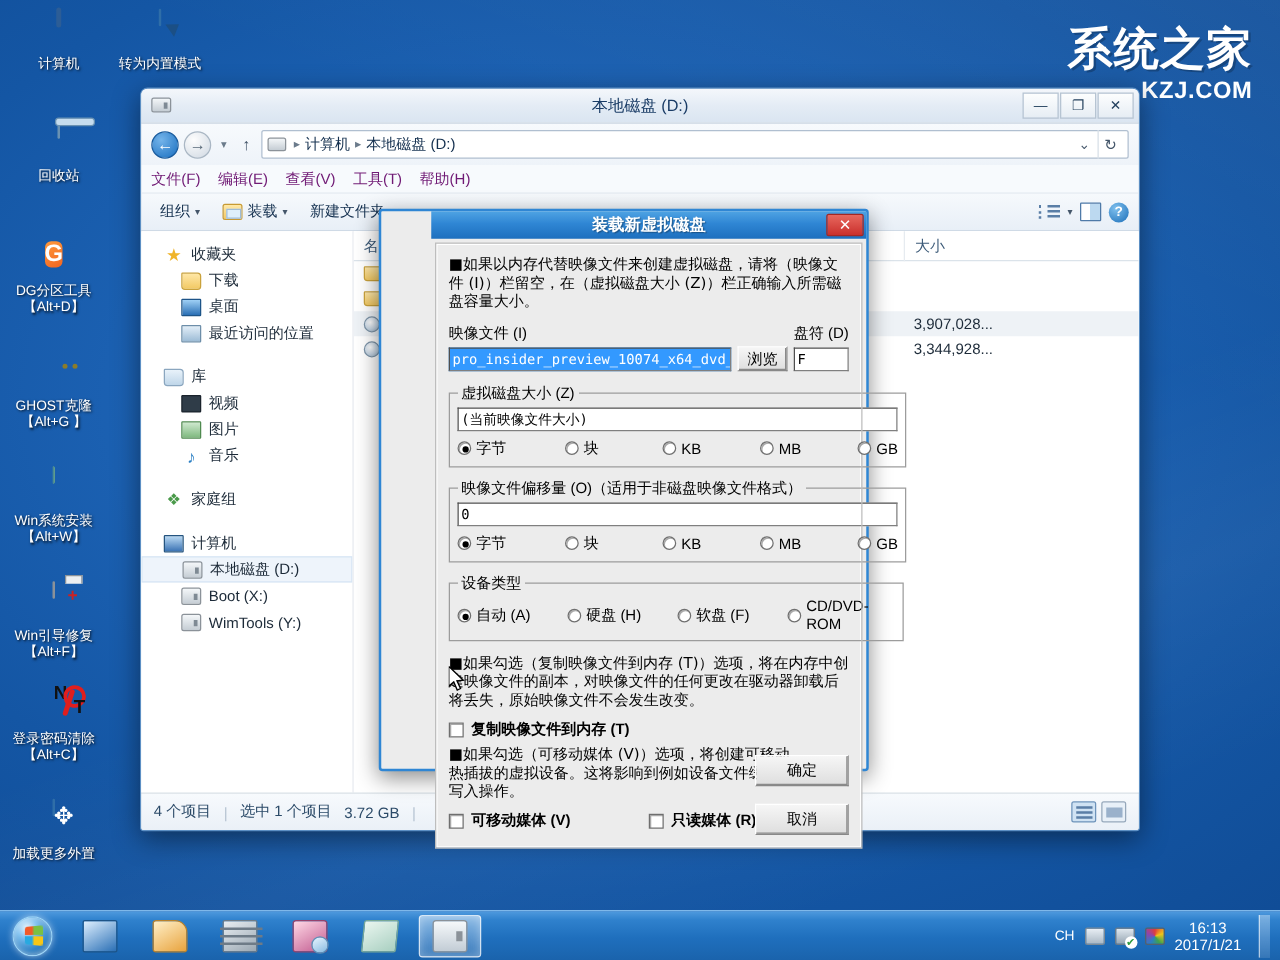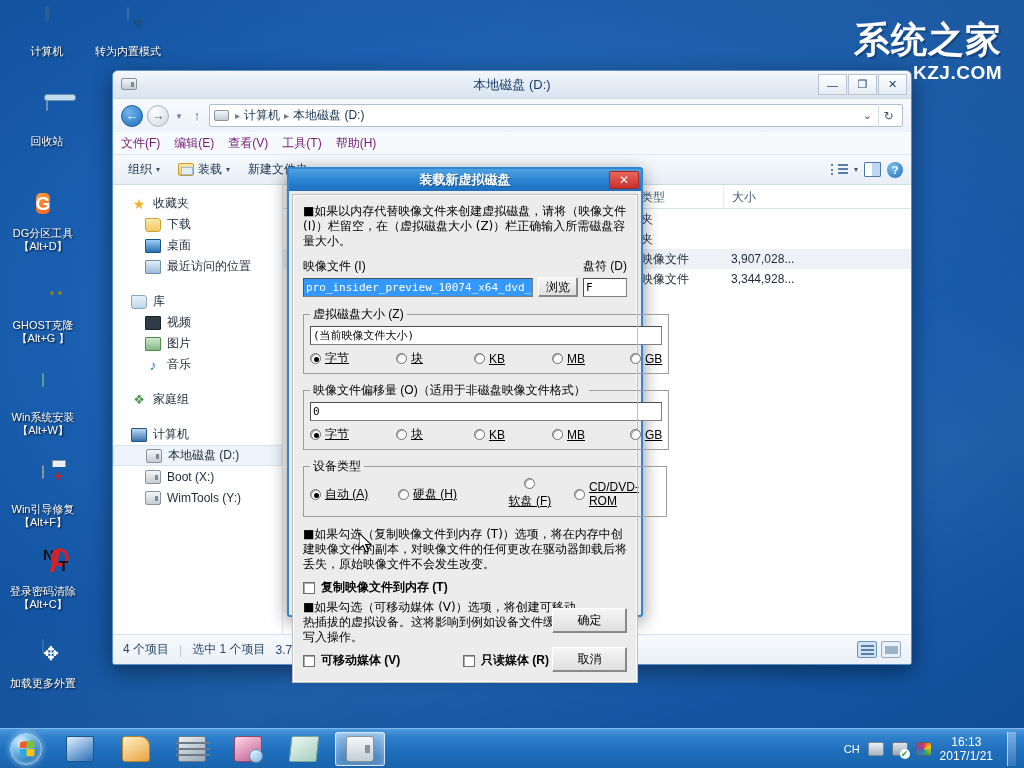--- a/index.html
+++ b/index.html
@@ -385,28 +385,28 @@
     content:""; position:absolute; left:3px; top:3px; width:13px; height:2px;
     background:#5a7ea6; box-shadow: 0 4px 0 #5a7ea6, 0 8px 0 #5a7ea6;
   }
   .sb-vbtn.tiles::after{
     content:""; left:3px; top:4px; width:13px; height:8px;
     background:#5a7ea6; box-shadow:none; opacity:.55;
   }
 
   
   #dialog {
-    position: absolute; left: 287px; top: 167px;
-    width: 356px; height: 450px;
+    position: absolute; left: 303px; top: 167px;
+    width: 392px; height: 450px;
     background: #ececec;
     border: 2px solid #2f86d4;
     border-radius: 3px;
     box-shadow: 0 5px 18px rgba(0,0,0,0.45);
     display: flex; flex-direction: column;
-    font-size: 12px; color: #000;
+    font-size: 12px; color: #000; padding-left: 40px;
   }
   #dlg-title {
     height: 22px; flex: none; position: relative;
     background: linear-gradient(180deg,#4fa3e3 0%, #2f86d4 45%, #1d6fbe 100%);
     display: flex; align-items: center; justify-content: center;
   }
   #dlg-title .t {
     color: #fff; font-size: 13px; font-weight: bold;
     text-shadow: 1px 1px 1px rgba(0,0,0,0.35);
   }
@@ -450,21 +450,21 @@
   }
   .btn.browse { width: 40px; height: 20px; }
   .drv-input { width: 44px; }
 
   fieldset.grp {
     border: 1px solid #9c9c9c; margin: 0 0 8px 0; padding: 3px 6px 6px 6px;
     background: transparent;
   }
   fieldset.grp > legend { font-size: 12px; padding: 0 3px; }
   .grp .textinput { width: 100%; margin-bottom: 5px; }
-  .radios { display: flex; align-items: center; text-decoration: underline; }
+  .radios { display: flex; align-items: center; }
   .radio { display: flex; align-items: center; gap: 4px; cursor: default; }
   .radio .dot {
     width: 11px; height: 11px; border-radius: 50%;
     background: #fff; border: 1px solid #6f6f6f;
     box-shadow: inset 1px 1px 0 #a9a9a9; position: relative; flex: none;
   }
   .radio.on .dot::after {
     content: ""; position: absolute; left: 3px; top: 3px;
     width: 5px; height: 5px; border-radius: 50%; background: #000;
   }
@@ -871,21 +871,21 @@
         <legend>设备类型</legend>
         <div class="radios">
           <label class="radio on" style="width:95px;">
             <span class="dot"></span>
             <span>自动 (A)</span>
           </label>
           <label class="radio" style="width:95px;">
             <span class="dot"></span>
             <span>硬盘 (H)</span>
           </label>
-          <label class="radio" style="width:95px;flex-direction:column;">
+          <label class="radio" style="width:95px;">
             <span class="dot"></span>
             <span>软盘 (F)</span>
           </label>
           <label class="radio">
             <span class="dot"></span>
             <span>CD/DVD-ROM</span>
           </label>
         </div>
       </fieldset>
 

